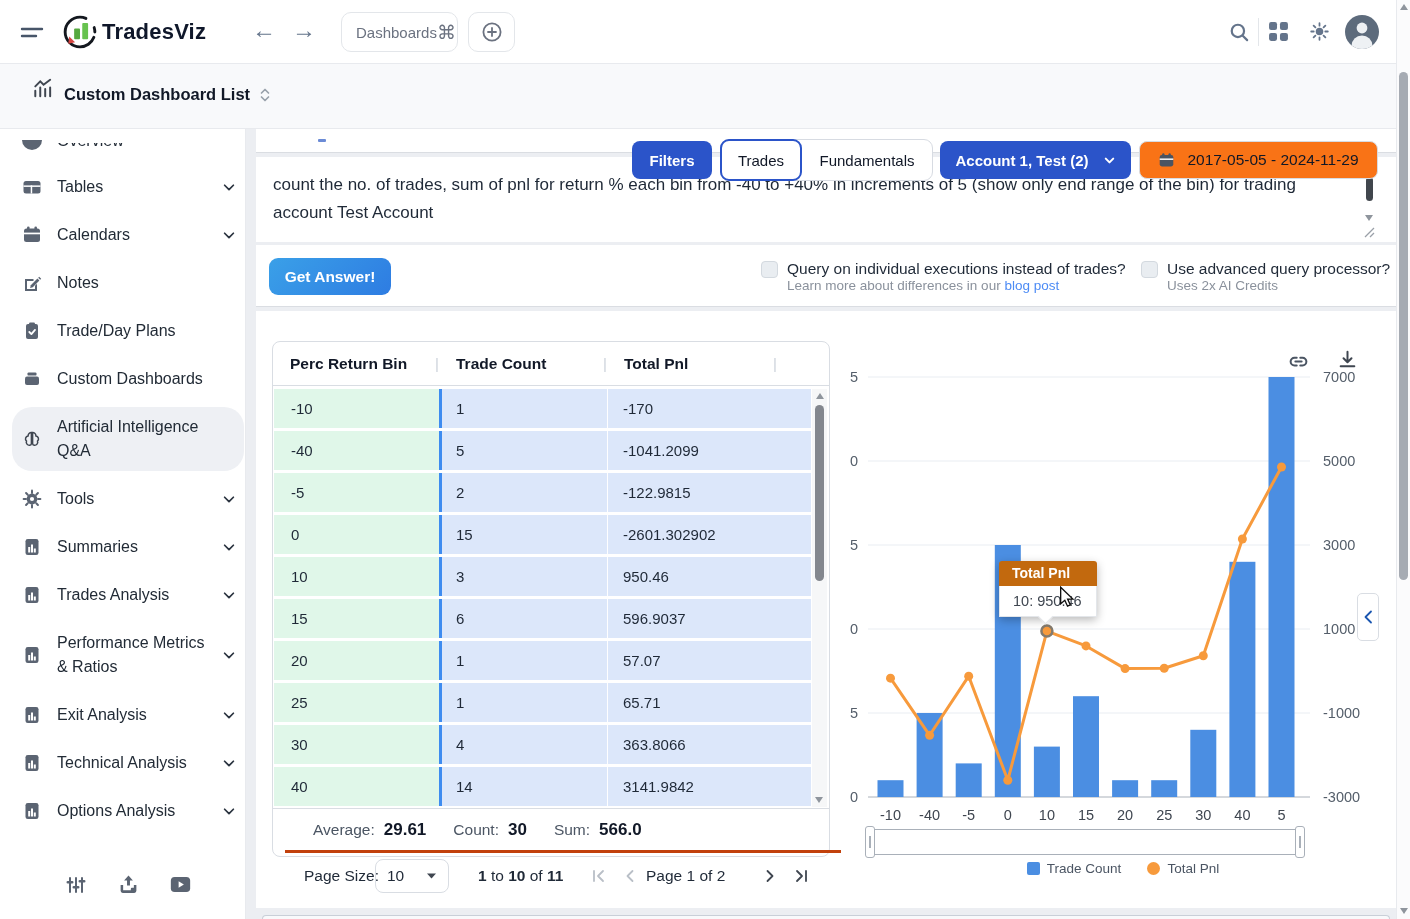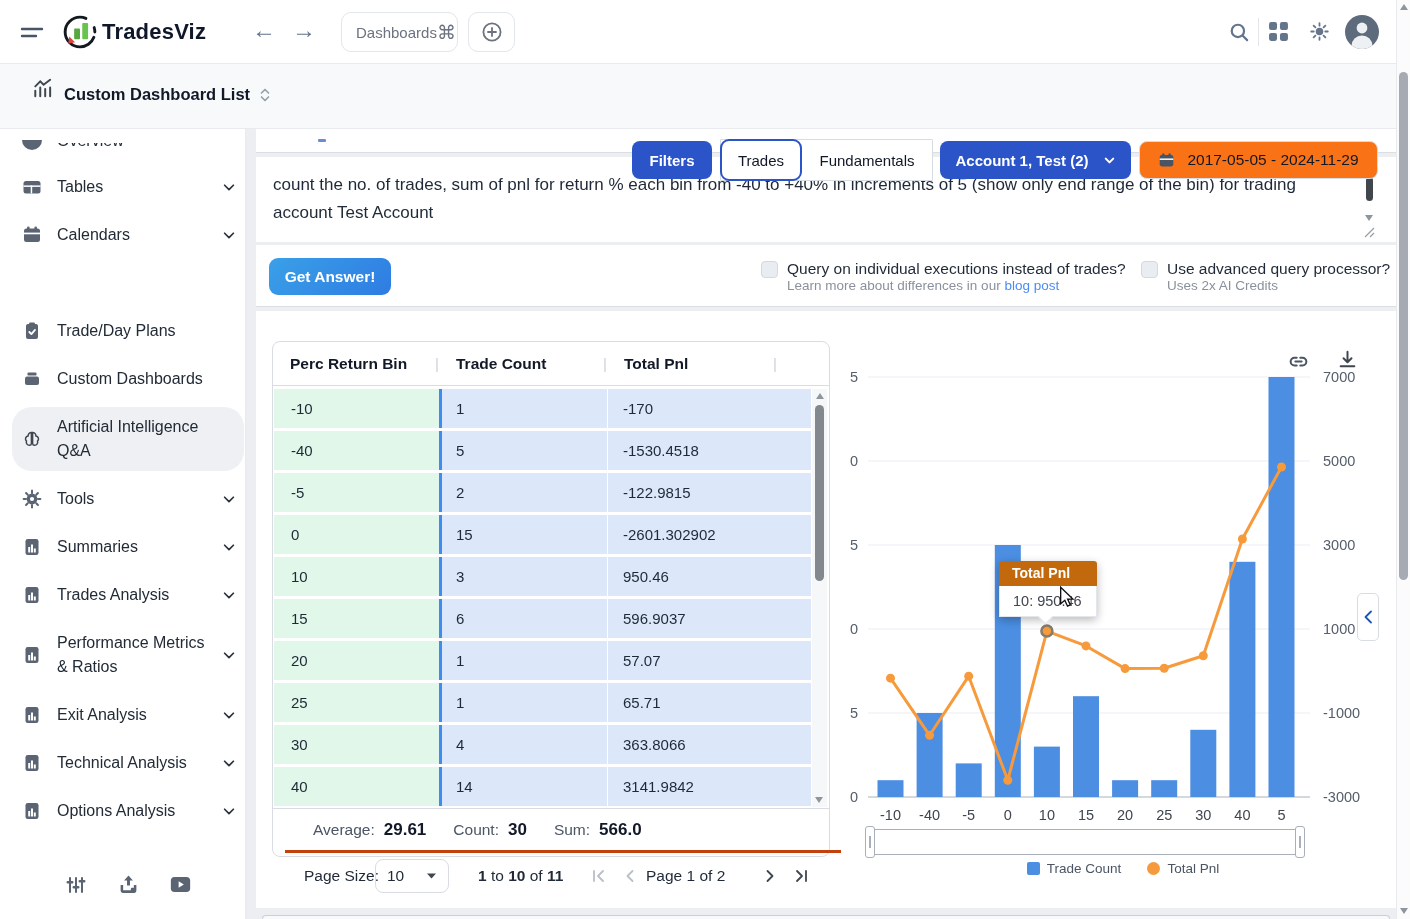--- a/index.html
+++ b/index.html
@@ -164,21 +164,21 @@
     <svg width="12" height="16" viewBox="0 0 12 16">
         <g stroke="#98a1ab" stroke-width="1.7" fill="none" stroke-linecap="round" stroke-linejoin="round">
           <path d="M2.5 6L6 2.5 9.5 6"></path>
           <path d="M2.5 10L6 13.5 9.5 10"></path>
         </g>
       </svg>
   </div>
 
   <div class="abs pill blue" style="left:632px;top:77px;width:80px;height:38px">Filters</div>
 
-  <div class="abs" style="left:720px;top:75px;height:42px;display:flex;background:#fff;border:1px solid #d7dbe2;border-radius:1px">
+  <div class="abs" style="left:720px;top:75px;height:42px;display:flex;background:#fff;border:1px solid #d7dbe2;border-radius:9px">
     <div class="pill" style="width:82px;height:42px;margin:-1px 0 -1px -1px;border:2px solid #2b54c9;border-radius:9px;background:#fff;color:#111827">Trades</div>
     <div class="pill" style="width:130px;height:40px;color:#111827">Fundamentals</div>
   </div>
 
   <div class="abs pill blue" style="left:940px;top:77px;width:191px;height:38px;gap:14px">
     <span>Account 1, Test (2)</span>
     <svg width="13" height="13" viewBox="0 0 14 14">
         <path d="M3 5l4 4 4-4" stroke="#fff" stroke-width="2.2" fill="none" stroke-linecap="round" stroke-linejoin="round"></path>
       </svg>
   </div>
@@ -225,20 +225,30 @@
           <rect x="12.4" y="1.4" width="2.6" height="4.6" rx="1.3"></rect>
           <rect x="2" y="7.6" width="16" height="1.7" fill="#fff"></rect>
         </g>
       </svg>
     <span class="side-label">Calendars</span>
     <svg class="side-chev" width="14" height="14" viewBox="0 0 16 16">
         <path d="M3 6l5 5 5-5" stroke="#2b3440" stroke-width="2" fill="none" stroke-linecap="round" stroke-linejoin="round"></path>
       </svg>
   </div>
 
+  <div class="side-item" style="top:130px">
+    <svg class="side-ic" viewBox="0 0 20 20">
+        <g fill="#5b6472">
+          <path d="M3 6h8.5v2H5v8h8v-3.2l2-2V18H3z"></path>
+          <path d="M8.8 12.2l6.6-6.6 2 2-6.6 6.6-2.7.7z"></path>
+          <path d="M16.2 4.8l1-1 2 2-1 1z"></path>
+        </g>
+      </svg>
+    <span class="side-label">Notes</span>
+  </div>
 
   <div class="side-item" style="top:178px">
     <svg class="side-ic" viewBox="0 0 20 20">
         <g fill="#5b6472">
           <rect x="4" y="3" width="12" height="15" rx="2"></rect>
           <rect x="7" y="1.4" width="6" height="3.8" rx="1.3"></rect>
           <path d="M7.3 11l2.1 2.1 3.6-4.2" stroke="#fff" stroke-width="1.8" fill="none" stroke-linecap="round" stroke-linejoin="round"></path>
         </g>
       </svg>
     <span class="side-label">Trade/Day Plans</span>
@@ -451,21 +461,21 @@
       <div class="t-row">
         <div class="c-bin">-10</div>
         <div class="c-div"></div>
         <div class="c-count">1</div>
         <div class="c-pnl">-170</div>
       </div>
       <div class="t-row">
         <div class="c-bin">-40</div>
         <div class="c-div"></div>
         <div class="c-count">5</div>
-        <div class="c-pnl">-1530.4518</div>
+        <div class="c-pnl">-1041.2099</div>
       </div>
       <div class="t-row">
         <div class="c-bin">-5</div>
         <div class="c-div"></div>
         <div class="c-count">2</div>
         <div class="c-pnl">-122.9815</div>
       </div>
       <div class="t-row">
         <div class="c-bin">0</div>
         <div class="c-div"></div>

